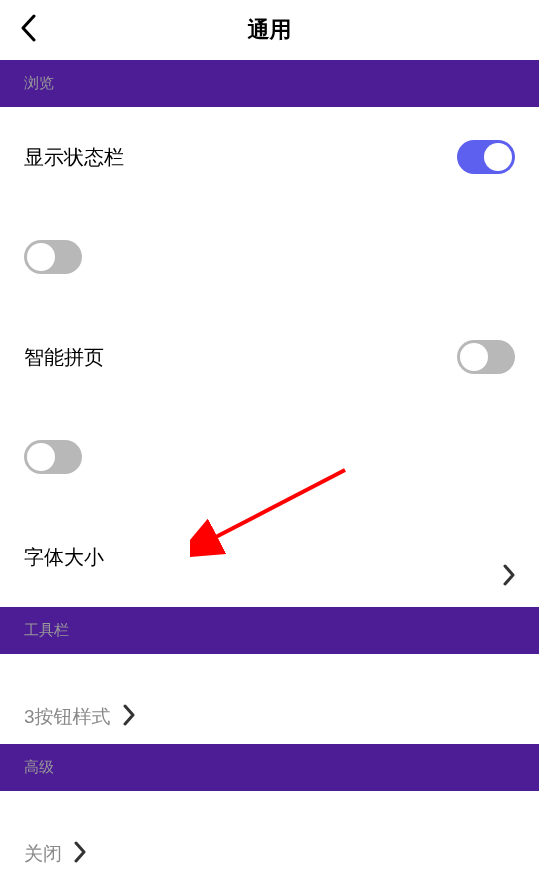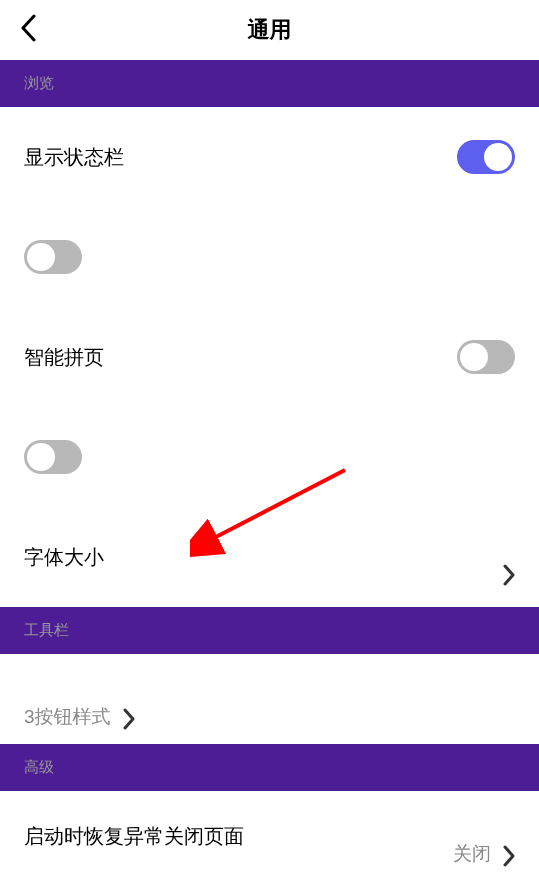--- a/index.html
+++ b/index.html
@@ -91,21 +91,21 @@
     }
     .toggle.off .toggle-knob {
       left: 3px;
     }
     .chevron-right {
       width: 12px;
       height: 22px;
     }
     .right-group {
       display: flex;
-      align-items: flex-end;
+      align-items: flex-start;
       margin-top: 36px;
     }
     .arrow-annotation {
       position: absolute;
       top: 460px;
       left: 190px;
       pointer-events: none;
       z-index: 10;
     }
   </style>
@@ -165,21 +165,20 @@
     <span class="setting-value">3按钮样式</span>
     <svg class="chevron-right" viewBox="0 0 12 22">
       <path d="M 2 2 L 10 11 L 2 20" stroke="#333333" stroke-width="3" fill="none" stroke-linecap="round" stroke-linejoin="round"></path>
     </svg>
   </div>
 </div>
 
 <div class="section-header">高级</div>
 
 <div class="setting-row" style="height:90px">
-  <span class="setting-label">启动时恢复异常关闭页面</span>
   <div class="right-group">
     <span class="setting-value">关闭</span>
     <svg class="chevron-right" viewBox="0 0 12 22">
       <path d="M 2 2 L 10 11 L 2 20" stroke="#333333" stroke-width="3" fill="none" stroke-linecap="round" stroke-linejoin="round"></path>
     </svg>
   </div>
 </div>
 
 <svg class="arrow-annotation" width="170" height="100">
   <defs>

